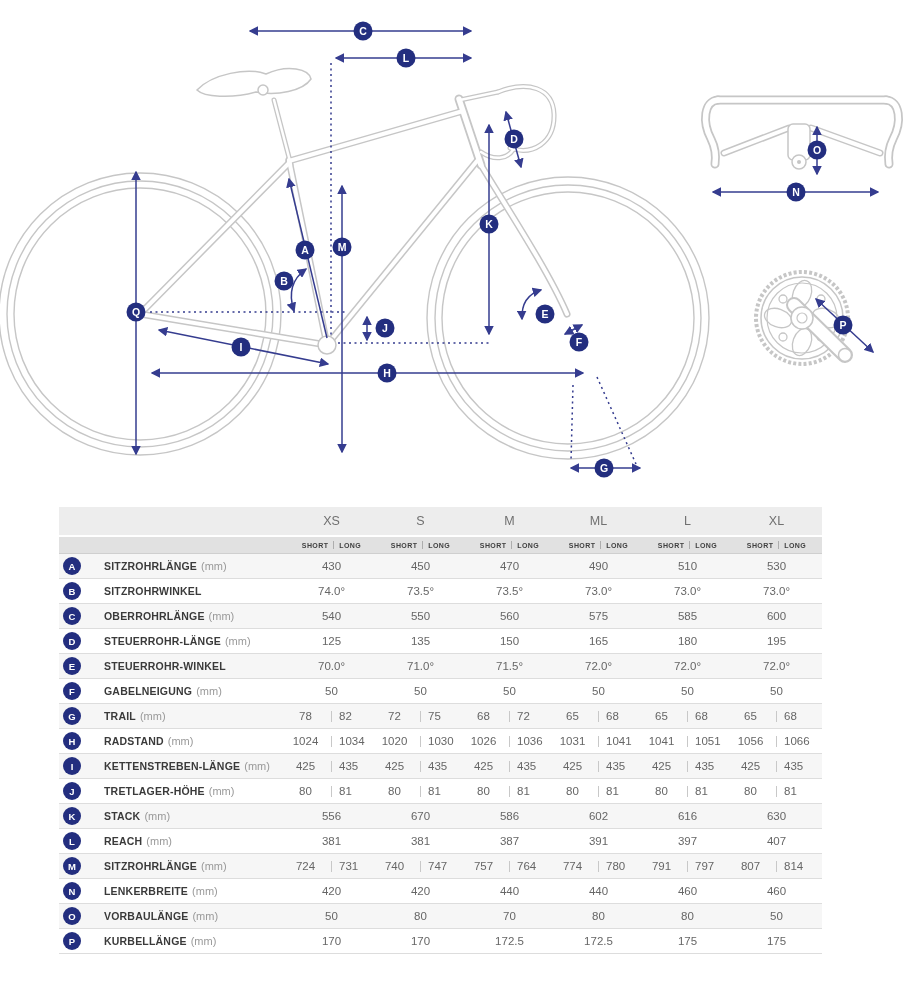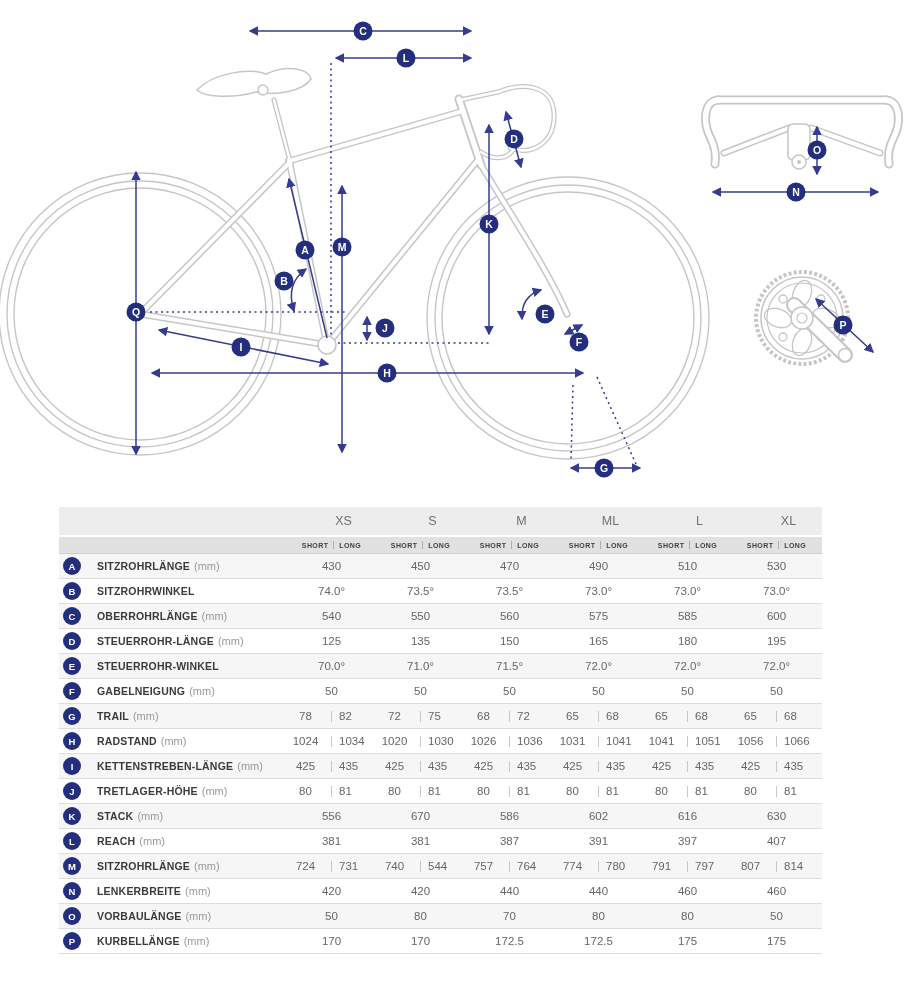--- a/index.html
+++ b/index.html
@@ -3,34 +3,34 @@
 <meta charset="utf-8">
 <style>
   html,body{margin:0;padding:0;background:#ffffff;}
   .page{position:relative;width:911px;height:1000px;background:#fff;overflow:hidden;
         font-family:"Liberation Sans","DejaVu Sans",sans-serif;}
   .diagram-wrap{position:absolute;left:0;top:0;width:911px;height:500px;}
 
   
   .geo-table{position:absolute;left:59px;top:507px;width:763px;}
   .trow,.hrow{display:grid;grid-template-columns:228px repeat(6,89px);align-items:center;box-sizing:border-box;}
-  .hrow1{height:30px;background:#ededed;border-bottom:2px solid #ffffff;padding-left:12px;}
+  .hrow1{height:30px;background:#ededed;border-bottom:2px solid #ffffff;}
   .hrow2{height:17px;background:#e1e1e1;border-bottom:1px solid #cfcfcf;}
   .size-h{text-align:center;font-size:12.5px;color:#707070;}
   .sl-h{display:flex;justify-content:center;align-items:center;font-size:7px;font-weight:bold;
         color:#3f3f3f;letter-spacing:.4px;}
   .sl-h .pipe{display:inline-block;width:1px;height:8px;background:#adadad;margin:0 5px;}
   .trow{height:25px;border-bottom:1px solid #dddddd;}
   .trow.odd{background:#f6f6f6;}
   .trow.even{background:#ffffff;}
   .label-cell{display:flex;align-items:center;padding-left:4px;box-sizing:border-box;}
   .badge{width:18px;height:18px;border-radius:50%;background:#232e7f;color:#fff;
          display:flex;align-items:center;justify-content:center;
          font-size:9.5px;font-weight:bold;flex:0 0 18px;}
-  .rname{margin-left:16px;font-size:10.5px;font-weight:bold;color:#3a3a3a;letter-spacing:.2px;white-space:nowrap;}
+  .rname{margin-left:23px;font-size:10.5px;font-weight:bold;color:#3a3a3a;letter-spacing:.2px;white-space:nowrap;}
   .runit{margin-left:4px;font-size:11px;color:#999;white-space:nowrap;}
   .val-cell{display:flex;align-items:center;justify-content:center;font-size:11.5px;color:#666;}
   .val-cell.dual .v{flex:1;}
   .val-cell.dual .v.left{text-align:center;padding-right:7px;}
   .val-cell.dual .v.right{text-align:left;padding-left:7px;}
   .val-cell.dual .pipe{display:inline-block;width:1px;height:11px;background:#c8c8c8;}
 </style>
 </head>
 <body>
 
@@ -544,21 +544,21 @@
             <span class="runit">(mm)</span>
           </div>
           <div class="val-cell dual">
             <span class="v left">724</span>
             <span class="pipe"></span>
             <span class="v right">731</span>
           </div>
           <div class="val-cell dual">
             <span class="v left">740</span>
             <span class="pipe"></span>
-            <span class="v right">544</span>
+            <span class="v right">747</span>
           </div>
           <div class="val-cell dual">
             <span class="v left">757</span>
             <span class="pipe"></span>
             <span class="v right">764</span>
           </div>
           <div class="val-cell dual">
             <span class="v left">774</span>
             <span class="pipe"></span>
             <span class="v right">780</span>

